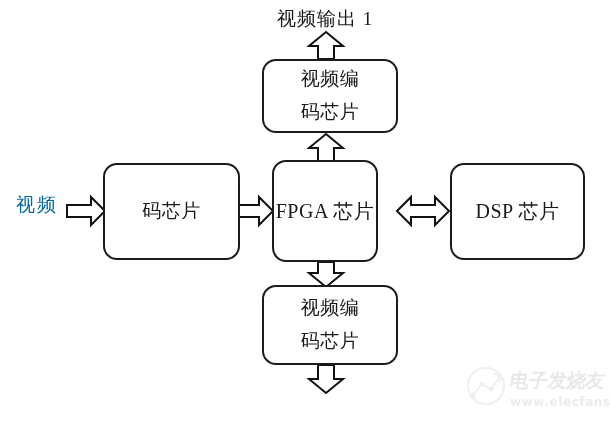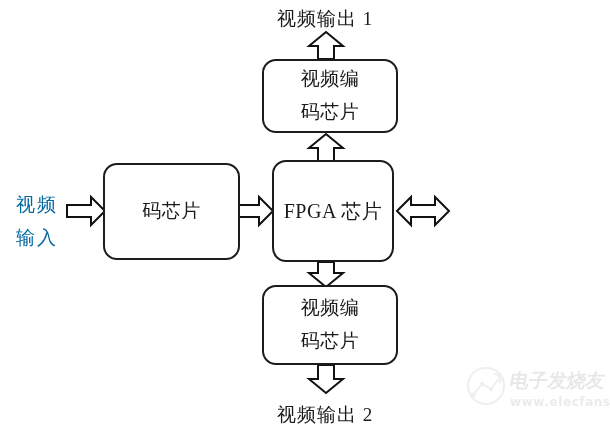--- a/index.html
+++ b/index.html
@@ -36,21 +36,21 @@
   }
   .node .line {
     display: block;
     white-space: nowrap;
     letter-spacing: 0.5px;
   }
   .node.two-line .line { line-height: 1.72; }
 
   #node-encoder-top   { left: 262px; top: 59px;  width: 136px; height: 74px;  font-size: 19px; }
   #node-decoder-left  { left: 103px; top: 163px; width: 137px; height: 97px;  font-size: 19px; }
-  #node-fpga          { left: 272px; top: 160px; width: 122px; height: 102px; font-size: 20px; }
+  #node-fpga          { left: 272px; top: 160px; width: 106px; height: 102px; font-size: 20px; }
   #node-dsp           { left: 450px; top: 163px; width: 135px; height: 97px;  font-size: 20px; }
   #node-encoder-bottom{ left: 262px; top: 285px; width: 136px; height: 80px;  font-size: 19px; }
 
   
   .caption {
     position: absolute;
     color: #1a1a1a;
     font-family: "Liberation Serif", "DejaVu Serif", serif;
     font-size: 19px;
     white-space: nowrap;
@@ -149,21 +149,20 @@
   </div>
 
   <div class="arrow" id="arrow-fpga-to-enc-top">
     <svg width="36" height="29" viewBox="0 0 36 29" aria-hidden="true">
       <polygon points="18,1 35,15 26,15 26,28 10,28 10,15 1,15"></polygon>
     </svg>
   </div>
 
   <div id="label-video-input">
     <div>视频</div>
-    <div>输入</div>
   </div>
 
   <div class="arrow" id="arrow-input-to-decoder">
     <svg width="40" height="30" viewBox="0 0 40 30" aria-hidden="true">
       <polygon points="1,9 25,9 25,1 39,15 25,29 25,21 1,21"></polygon>
     </svg>
   </div>
 
   <div class="node two-line" id="node-decoder-left">
     <span class="line">码芯片</span>
@@ -178,39 +177,41 @@
   <div class="node" id="node-fpga">
     <span class="line">FPGA 芯片</span>
   </div>
 
   <div class="arrow" id="arrow-fpga-dsp">
     <svg width="54" height="34" viewBox="0 0 54 34" aria-hidden="true">
       <polygon points="1,17 15,3 15,11 39,11 39,3 53,17 39,31 39,23 15,23 15,31"></polygon>
     </svg>
   </div>
 
+  <div class="node" id="node-dsp">
+    <span class="line">DSP 芯片</span>
+  </div>
 
   <div class="arrow" id="arrow-fpga-to-enc-bot">
     <svg width="36" height="26" viewBox="0 0 36 26" aria-hidden="true">
       <polygon points="10,0 26,0 26,11 35,11 18,25 1,11 10,11"></polygon>
     </svg>
   </div>
 
   <div class="node two-line" id="node-encoder-bottom">
     <span class="line">视频编</span>
     <span class="line">码芯片</span>
   </div>
 
   <div class="arrow" id="arrow-enc-bot-out">
     <svg width="36" height="29" viewBox="0 0 36 29" aria-hidden="true">
       <polygon points="10,0 26,0 26,14 35,14 18,28 1,14 10,14"></polygon>
     </svg>
   </div>
 
-  <div class="caption" id="caption-output-2">视频输出 2</div>
 
   <div id="watermark">
     <svg class="wm-mark" width="40" height="44" viewBox="0 0 40 44" aria-hidden="true">
       <path d="M20 4 C31 4 38 12 38 22 C38 32 30 40 20 40 C10 40 2 32 2 22 C2 12 9 4 20 4 Z" fill="none" stroke="#cfcfcf" stroke-width="2"></path>
       <path d="M7 31 L16 20 L25 25 L33 14" fill="none" stroke="#c9c9c9" stroke-width="1.6"></path>
       <circle cx="7" cy="31" r="2.6" fill="#cccccc"></circle>
       <circle cx="16" cy="20" r="2.2" fill="#cccccc"></circle>
       <circle cx="25" cy="25" r="2.2" fill="#cccccc"></circle>
       <path d="M28 10 C34 10 36 16 33 19" fill="none" stroke="#cfcfcf" stroke-width="2"></path>
     </svg>

